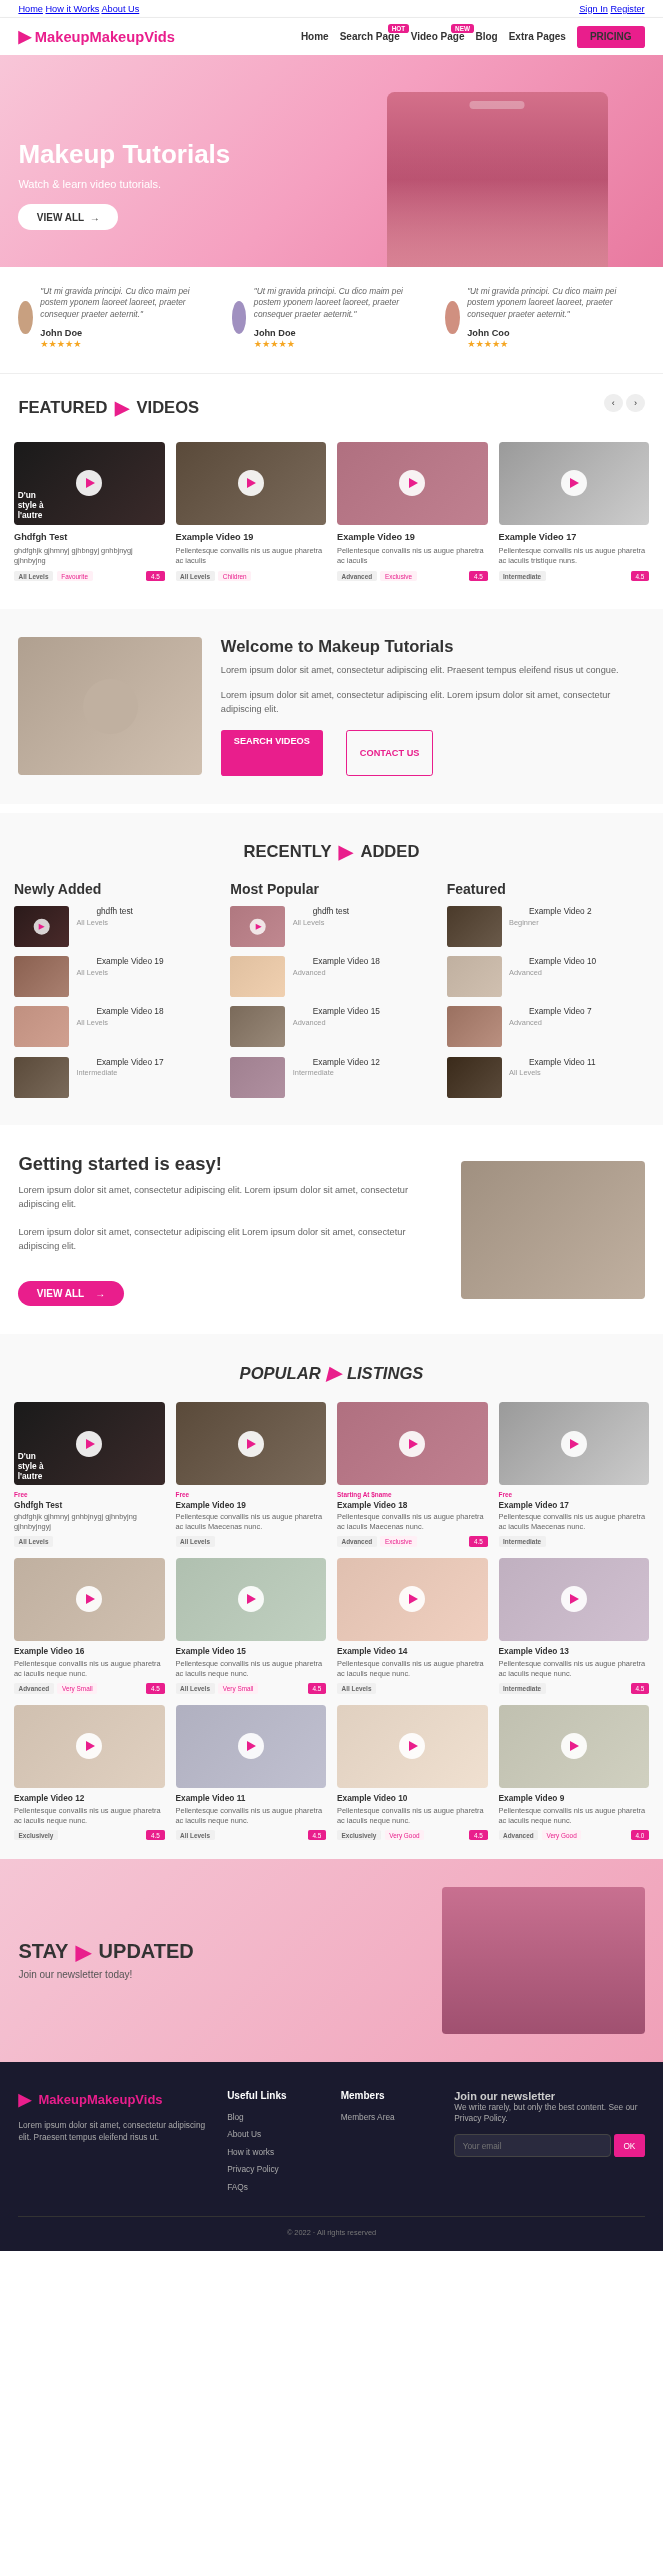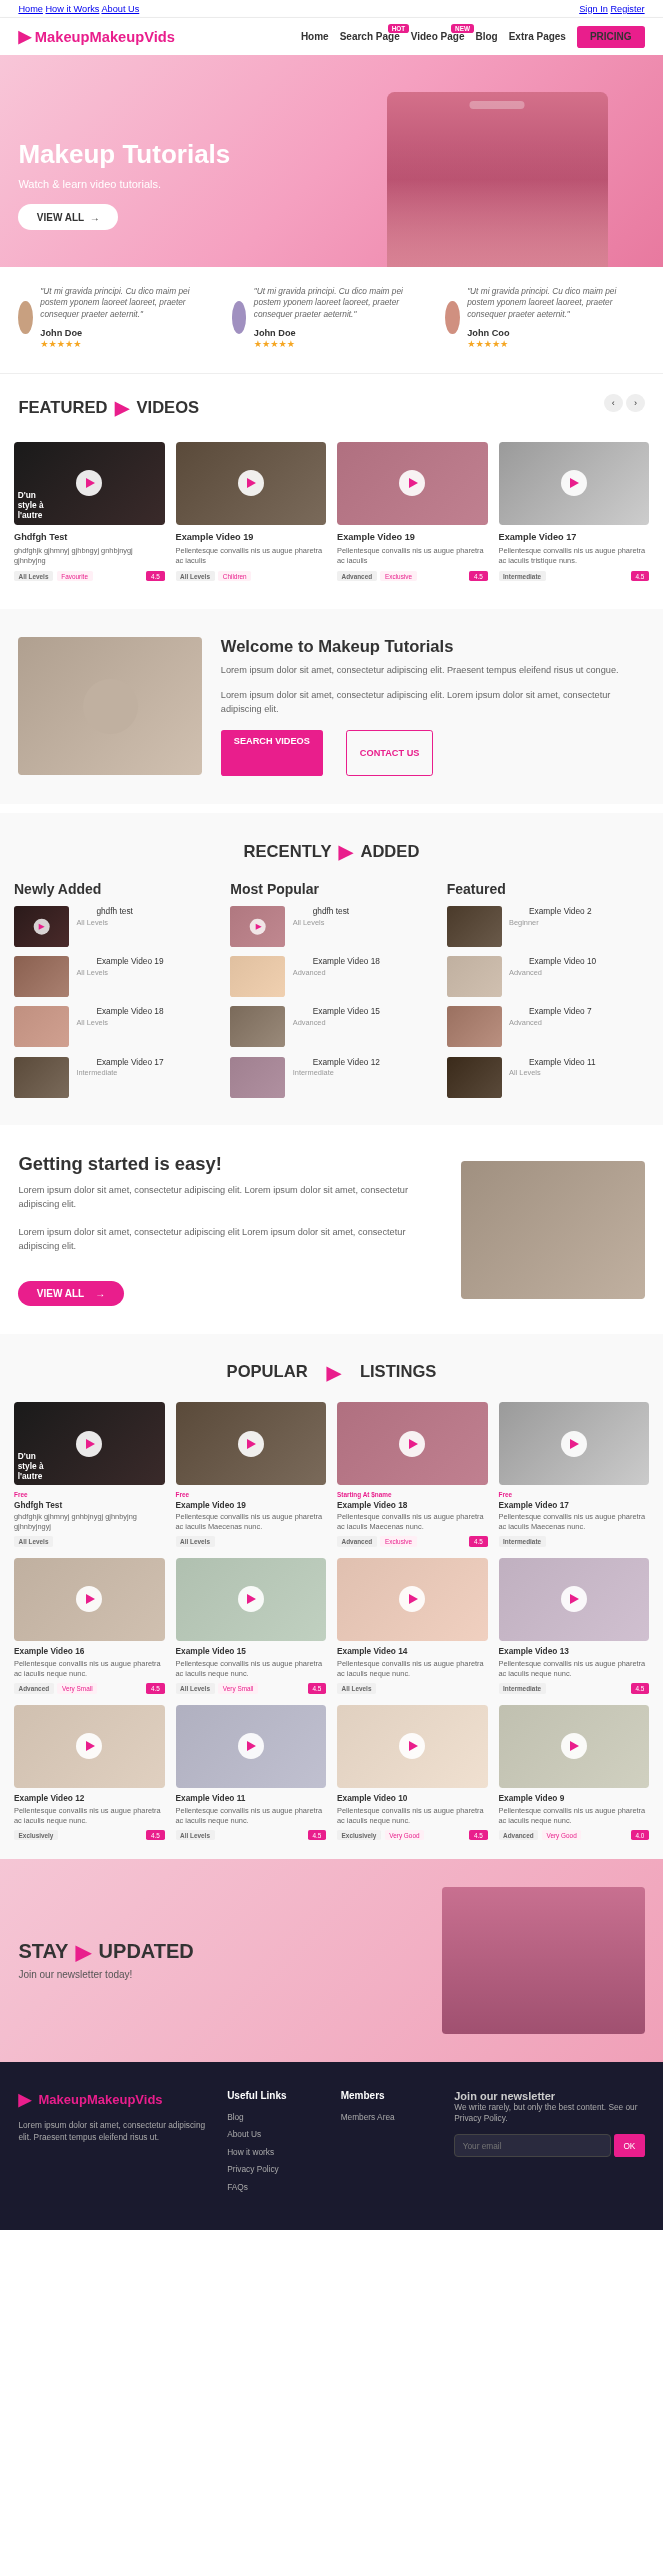--- a/index.html
+++ b/index.html
@@ -459,21 +459,21 @@
     <a href="#" class="hero-btn" style="margin-top:13px;display:inline-flex;background:#e91e8c;color:#fff;padding:7.4px 18.4px;border-radius:18.4px;">
       <span>VIEW ALL</span> 
         <span style="margin-left:5.5px;">→</span>
     </a>
   </div>
   <div class="getting-img-inner" style="background:linear-gradient(135deg,#a09080,#c0b0a0);"></div>
 </div>
 
 <div style="background:#f9f9f9; padding-top:9.2px;">
   <div style="text-align:center;padding:18.4px 18.4px 9.2px;">
-    <h2 style="font-size:16.6px;font-weight:bold;color:#333;display:inline-flex;align-items:flex-start;gap:19px;">
+    <h2 style="font-size:16.6px;font-weight:bold;color:#333;display:inline-flex;align-items:flex-end;gap:6px;font-style:italic;">
       <span>POPULAR</span>
       <span style="color:#e91e8c;font-size:18.4px;">▶</span>
       <span>LISTINGS</span>
     </h2>
   </div>
 
   <div class="popular-section">
 
     <div class="popular-grid-top">
       <div class="popular-card">
@@ -691,14 +691,17 @@
     <div class="footer-newsletter">
       <h4>Join our newsletter</h4>
       <p>We write rarely, but only the best content. See our Privacy Policy.</p>
       <div class="newsletter-input-row">
         <input class="newsletter-input" type="email" placeholder="Your email" style="">
         <button class="newsletter-submit">OK</button>
       </div>
     </div>
   </div>
 
+  <div class="footer-bottom">
+    <span>© 2022 · All rights reserved</span>
+  </div>
 </footer>
 
 
 </body></html>

